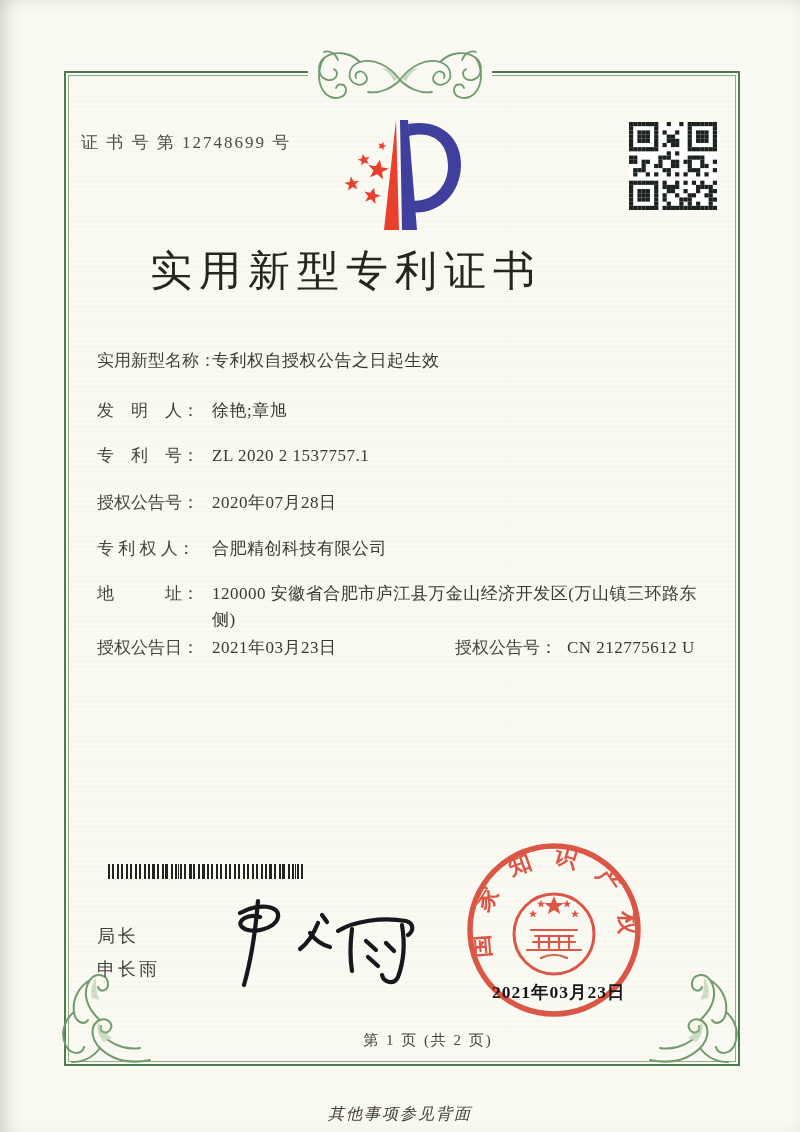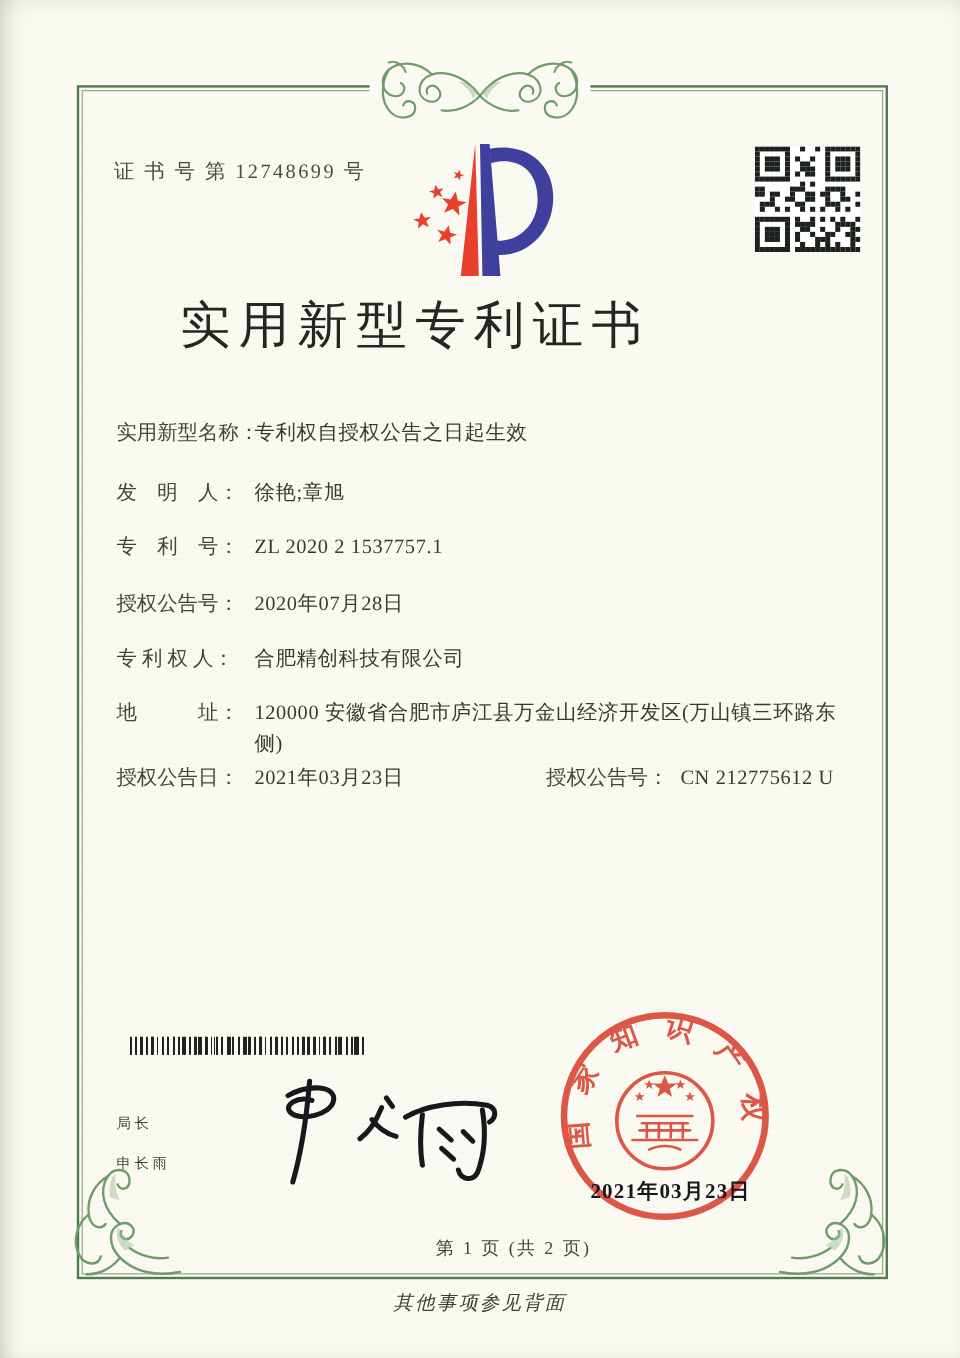--- a/index.html
+++ b/index.html
@@ -16,21 +16,21 @@
     border:2px solid #4e7b50;}
   .frame-inner{position:absolute;inset:2px;border:1px solid #8cac87;
     background:
       repeating-linear-gradient(180deg, rgba(150,180,148,.055) 0 1px, rgba(0,0,0,0) 1px 5px);}
   
   .ornament{position:absolute;pointer-events:none;}
   .orn-top{left:278px;top:40px;}
   .orn-bl{left:46px;top:968px;}
   .orn-br{left:644px;top:968px;}
   
-  .cert-no{position:absolute;left:95px;top:131px;font-size:17px;letter-spacing:2px;color:#4d4c44;}
+  .cert-no{position:absolute;left:81px;top:131px;font-size:17px;letter-spacing:2px;color:#4d4c44;}
   .logo{position:absolute;left:328px;top:110px;}
   .qr{position:absolute;left:629px;top:122px;width:88px;height:88px;background:#fff;}
   .title{position:absolute;left:0;top:243px;width:692px;text-align:center;
     font-size:42px;letter-spacing:7px;color:#26251f;font-weight:400;}
   
   .row{position:absolute;left:97px;font-size:17px;line-height:26px;white-space:nowrap;}
   .row .lab{display:inline-block;width:115px;vertical-align:top;color:#45443c;font-family:Liberation Serif, serif;}
   .row .val{display:inline-block;vertical-align:top;letter-spacing:.5px;color:#3a3931;}
   .row-address .val{white-space:normal;width:498px;}
   .row-grant .pair2{position:absolute;left:358px;top:0;}
@@ -38,27 +38,27 @@
   
   .body-text{position:absolute;left:95px;top:668px;width:614px;
     font-style:italic;font-size:16.5px;line-height:25.5px;letter-spacing:.6px;color:#3b3a32;}
   .body-text p{margin:0;text-indent:34px;text-align:justify;}
   
   .barcode{position:absolute;left:108px;top:864px;width:196px;height:15px;
     background:
       repeating-linear-gradient(90deg,#20241f 0 1.5px,transparent 1.5px 4.5px),
       repeating-linear-gradient(90deg,#20241f 0 2px,transparent 2px 9px),
       repeating-linear-gradient(90deg,transparent 0 5px,#20241f 5px 6.5px,transparent 6.5px 13px);}
-  .issuer{position:absolute;left:97px;top:920px;font-size:12px;color:#45443c;letter-spacing:3px;}
+  .issuer{position:absolute;left:97px;top:920px;font-size:18px;color:#45443c;letter-spacing:3px;}
   .issuer div{line-height:33px;}
   .signature{position:absolute;left:210px;top:885px;}
   .seal{position:absolute;left:461px;top:838px;}
   .seal-date{position:absolute;left:492px;top:980px;font-size:17.5px;letter-spacing:1px;color:#17171a;font-weight:bold;}
   .page-num{position:absolute;left:0;top:1031px;width:800px;text-align:center;font-size:15px;color:#44433b;letter-spacing:2px;padding-left:28px;}
-  .back-note{position:absolute;left:0;top:1076px;width:800px;text-align:center;
+  .back-note{position:absolute;left:0;top:1104px;width:800px;text-align:center;
     font-style:italic;font-size:16px;letter-spacing:2px;color:#3f3e36;}
 </style>
 </head>
 <body>
 
 <div class="page">
 
   <div class="frame">
     <div class="frame-inner"></div>
   </div>

